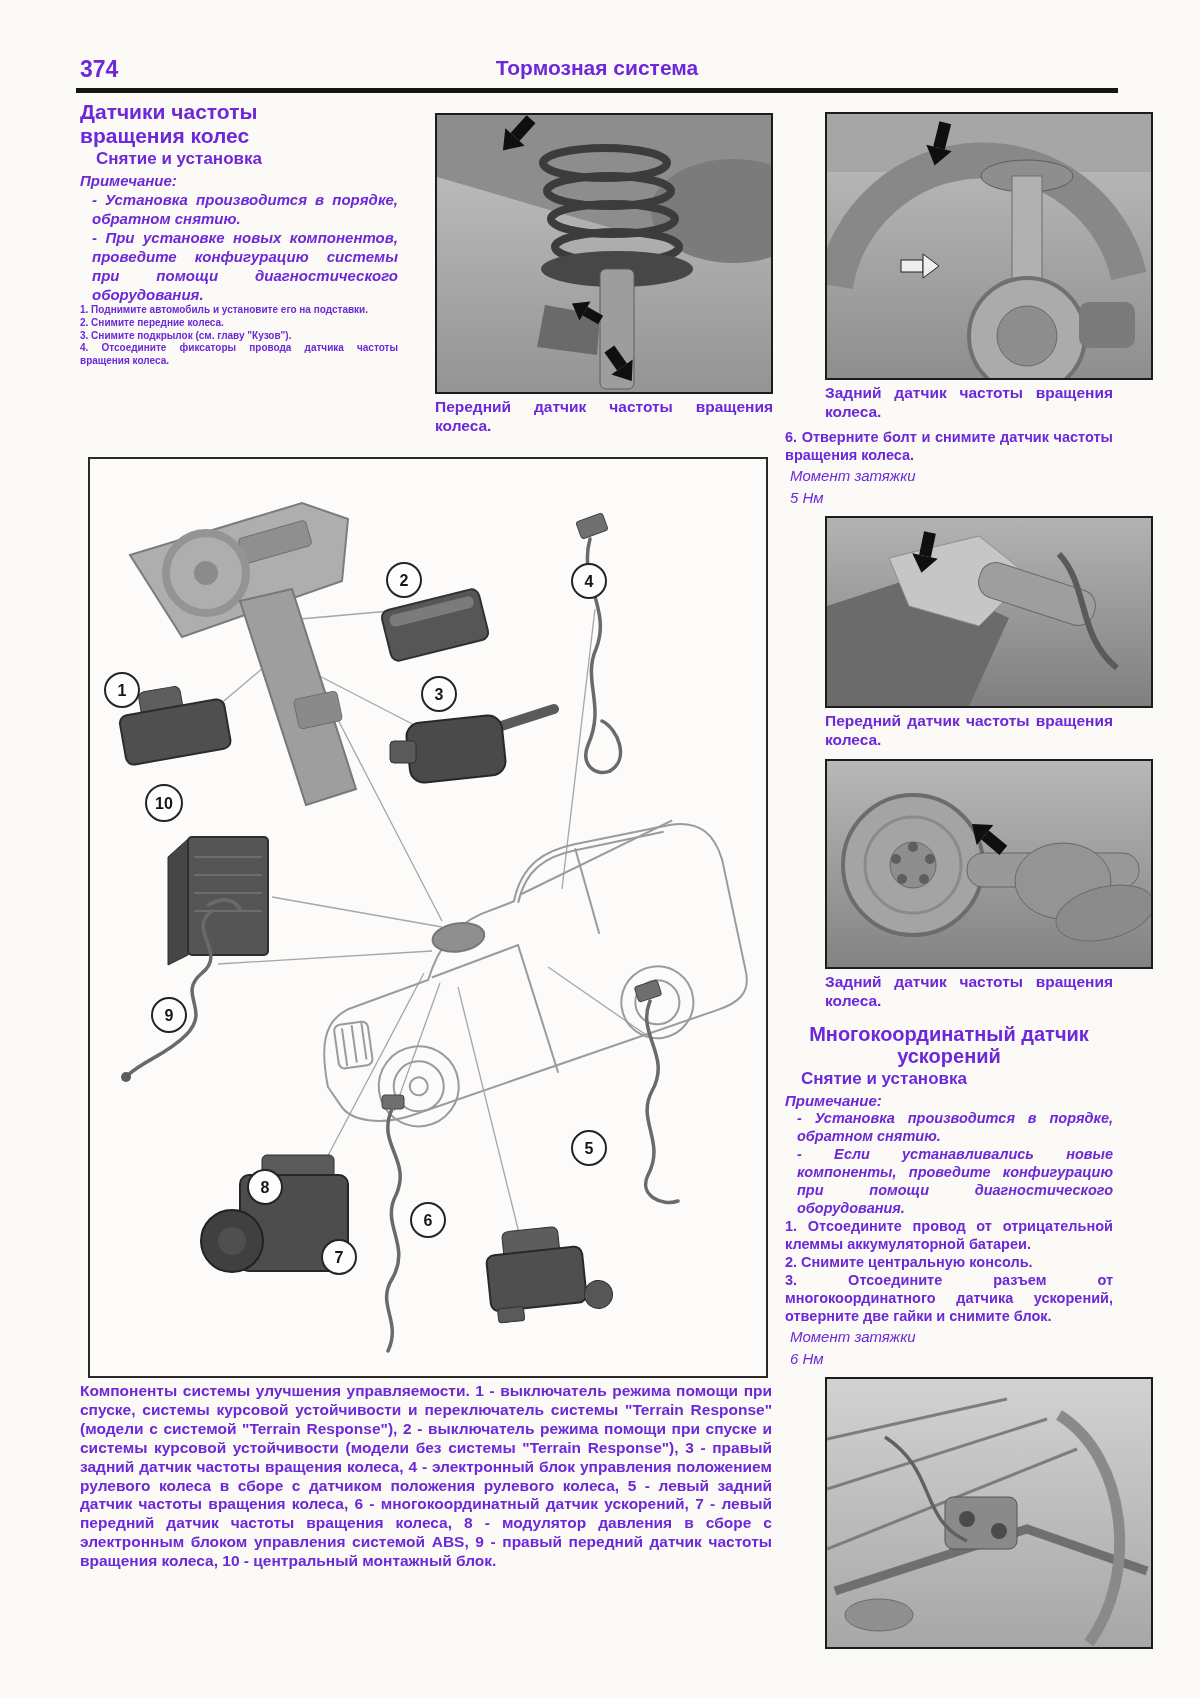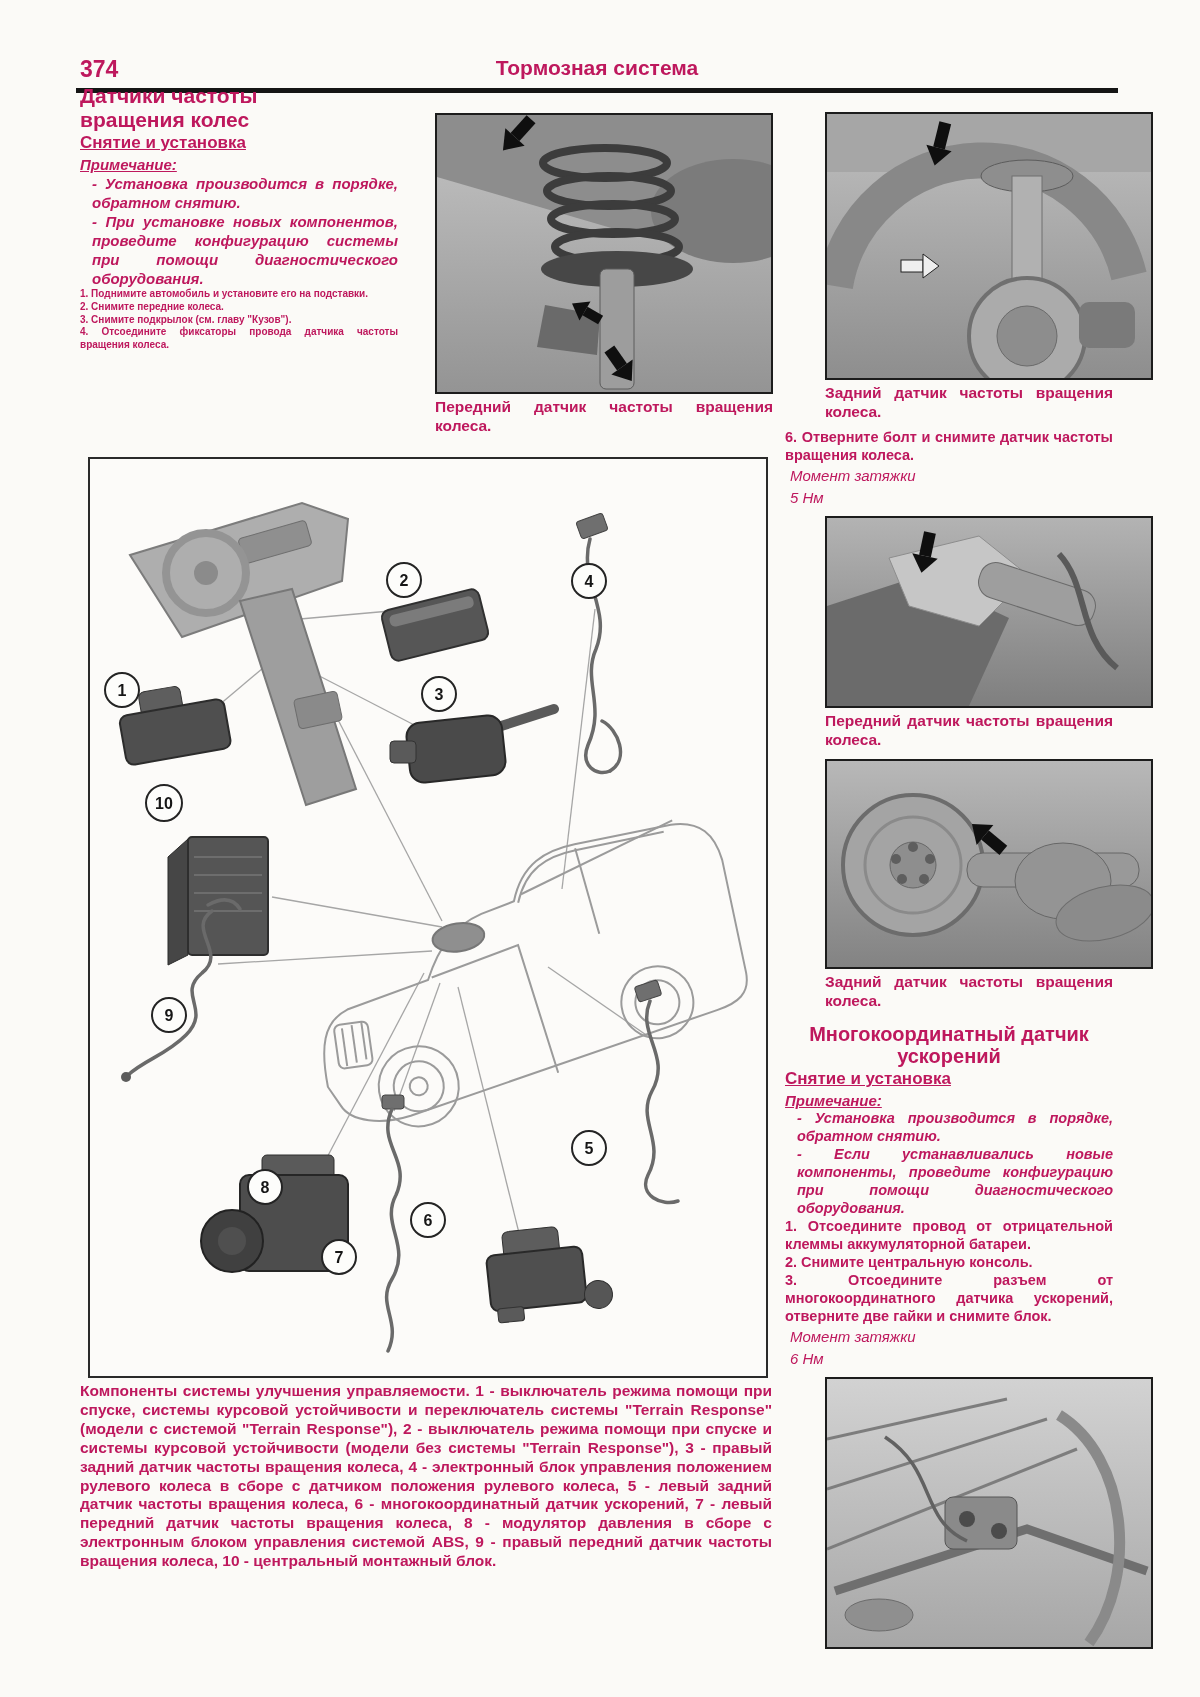--- a/index.html
+++ b/index.html
@@ -1,36 +1,36 @@
 <!DOCTYPE html>
 <html><head>
 <meta charset="utf-8">
 <style>
   html,body{margin:0;padding:0;background:#6e6e6e;}
   .page{
     position:relative;width:1200px;height:1697px;margin:0 auto;
-    background:#fbfaf7;color:#be185d;
+    background:#fbfaf7;color:#6d28d9;
     font-family:"Liberation Sans",sans-serif;overflow:hidden;
   }
   
   .pagenum{position:absolute;left:80px;top:56px;font-size:23px;font-weight:bold;}
   .page-title{position:absolute;left:76px;top:56px;width:1042px;text-align:center;
     font-size:21px;font-weight:bold;margin:0;}
   .head-rule{position:absolute;left:76px;top:88px;width:1042px;height:5px;background:#151515;}
   
   p{margin:0;}
   .h-big{font-size:21px;font-weight:bold;line-height:1.12;margin:0 0 2px 0;}
-  .h-sub{font-size:17px;font-weight:bold;margin:2px 0 2px 0;text-decoration:underline;}
-  .note-label{font-size:15px;font-weight:bold;font-style:italic;text-decoration:underline;margin:3px 0 1px 0;}
+  .h-sub{font-size:17px;font-weight:bold;margin:2px 0 2px 16px;}
+  .note-label{font-size:15px;font-weight:bold;font-style:italic;margin:3px 0 1px 0;}
   .body-p{font-size:10px;font-weight:bold;line-height:1.27;text-align:justify;}
   .note-p{font-size:15px;font-weight:bold;font-style:italic;line-height:1.27;text-align:justify;padding-left:12px;}
   .torque{display:flex;align-items:baseline;font-size:15px;font-weight:normal;font-style:italic;margin:2px 0;flex-direction:column;}
   .torque .dots{flex:1;border-bottom:2px dotted #3a3a3a;margin:0 5px 3px 5px;height:1px;}
   
-  .left-col{position:absolute;left:80px;top:84px;width:318px;}
+  .left-col{position:absolute;left:80px;top:100px;width:318px;}
   .left-col .h-big{width:250px;}
   .right-col{position:absolute;left:785px;top:112px;width:328px;}
   .right-col .body-p,.right-col .note-p{font-size:14.5px;line-height:1.24;}
   .right-col .h-big{font-size:20px;margin-top:12px;text-align:center;}
   
   figure{margin:0;}
   .photo{display:block;border:2px solid #1c1c1c;background:#b5b5b5;}
   .caption{font-size:15.5px;font-weight:bold;line-height:1.2;text-align:justify;margin-top:4px;}
   .fig-m1{position:absolute;left:435px;top:113px;width:338px;}
   .rc-fig{margin-top:10px;padding-left:40px;}

